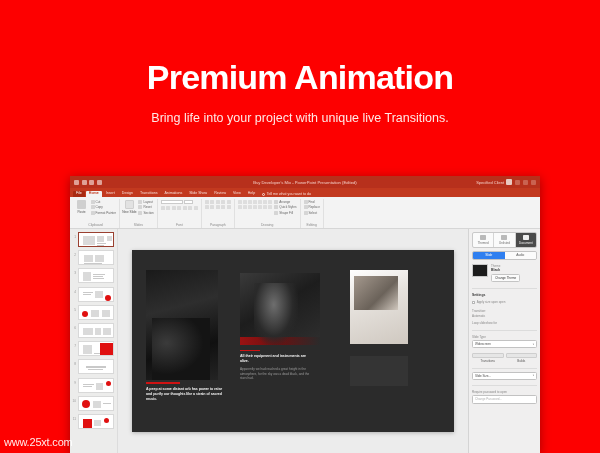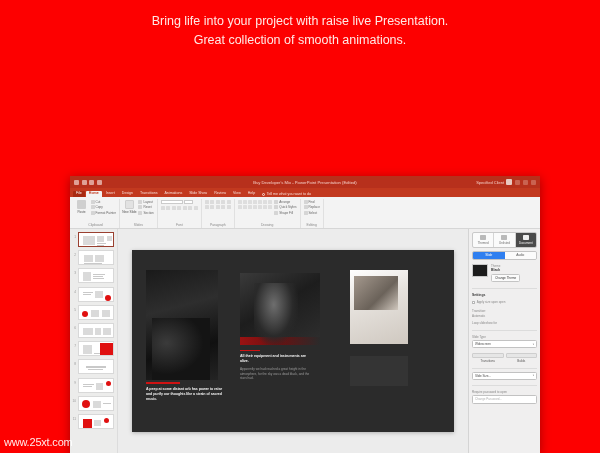--- a/index.html
+++ b/index.html
@@ -268,23 +268,23 @@
   .watermark {
     position:absolute; left:4px; bottom:5px;
     font-size:11px; font-weight:normal; color:#ffffff;
     opacity:.92; letter-spacing:-0.2px;
   }
 </style>
 </head>
 <body>
 
 <div class="hero">
+  <div class="hero-title">Premium Animation</div>
   <div class="hero-sub">
-    <div>Bring life into your project with raise live Presentation.</div>
-    <div>Great collection of smooth animations.</div>
+    <div>Bring life into your project with unique live Transitions.</div>
   </div>
 </div>
 
 <div class="window">
 
   <div class="titlebar">
     <div class="qat">
       <div class="qat-ic"></div>
       <div class="qat-ic"></div>
       <div class="qat-ic"></div>

